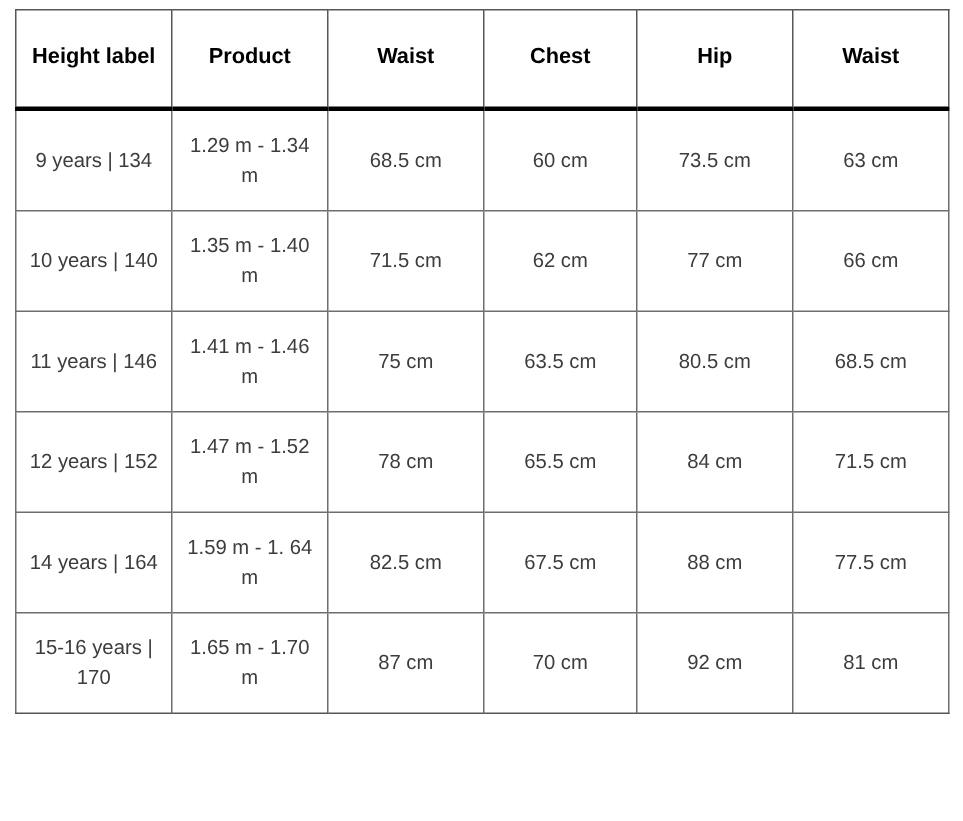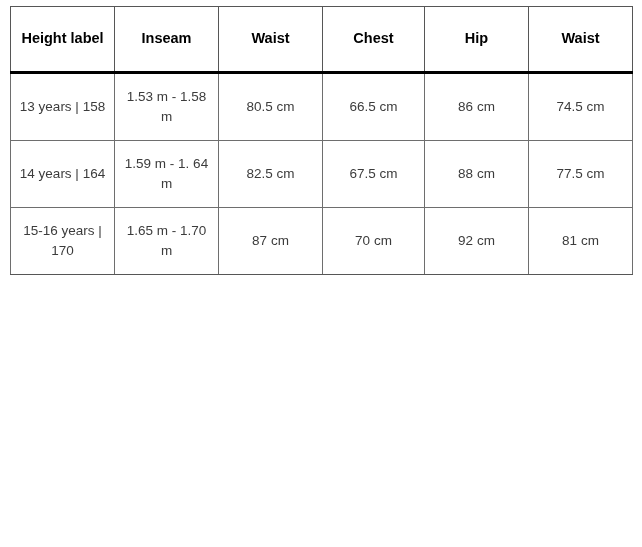--- a/index.html
+++ b/index.html
@@ -69,35 +69,59 @@
       <col class="c-product">
       <col class="c-height">
       <col class="c-chest">
       <col class="c-waist">
       <col class="c-hip">
       <col class="c-inseam">
     </colgroup>
     <thead>
       <tr>
         <th>Height label</th>
-        <th>Inseam</th>
+        <th>Product</th>
         <th>Waist</th>
         <th>Chest</th>
         <th>Hip</th>
         <th>Waist</th>
       </tr>
     </thead>
     <tbody>
       <tr>
-        <td>13 years | 158</td>
-        <td>1.53 m - 1.58 m</td>
+        <td>9 years | 134</td>
+        <td>1.29 m - 1.34 m</td>
+        <td>68.5 cm</td>
+        <td>60 cm</td>
+        <td>73.5 cm</td>
+        <td>63 cm</td>
+      </tr>
+      <tr>
+        <td>10 years | 140</td>
+        <td>1.35 m - 1.40 m</td>
+        <td>71.5 cm</td>
+        <td>62 cm</td>
+        <td>77 cm</td>
+        <td>66 cm</td>
+      </tr>
+      <tr>
+        <td>11 years | 146</td>
+        <td>1.41 m - 1.46 m</td>
+        <td>75 cm</td>
+        <td>63.5 cm</td>
         <td>80.5 cm</td>
-        <td>66.5 cm</td>
-        <td>86 cm</td>
-        <td>74.5 cm</td>
+        <td>68.5 cm</td>
+      </tr>
+      <tr>
+        <td>12 years | 152</td>
+        <td>1.47 m - 1.52 m</td>
+        <td>78 cm</td>
+        <td>65.5 cm</td>
+        <td>84 cm</td>
+        <td>71.5 cm</td>
       </tr>
       <tr>
         <td>14 years | 164</td>
         <td>1.59 m - 1. 64 m</td>
         <td>82.5 cm</td>
         <td>67.5 cm</td>
         <td>88 cm</td>
         <td>77.5 cm</td>
       </tr>
       <tr>

